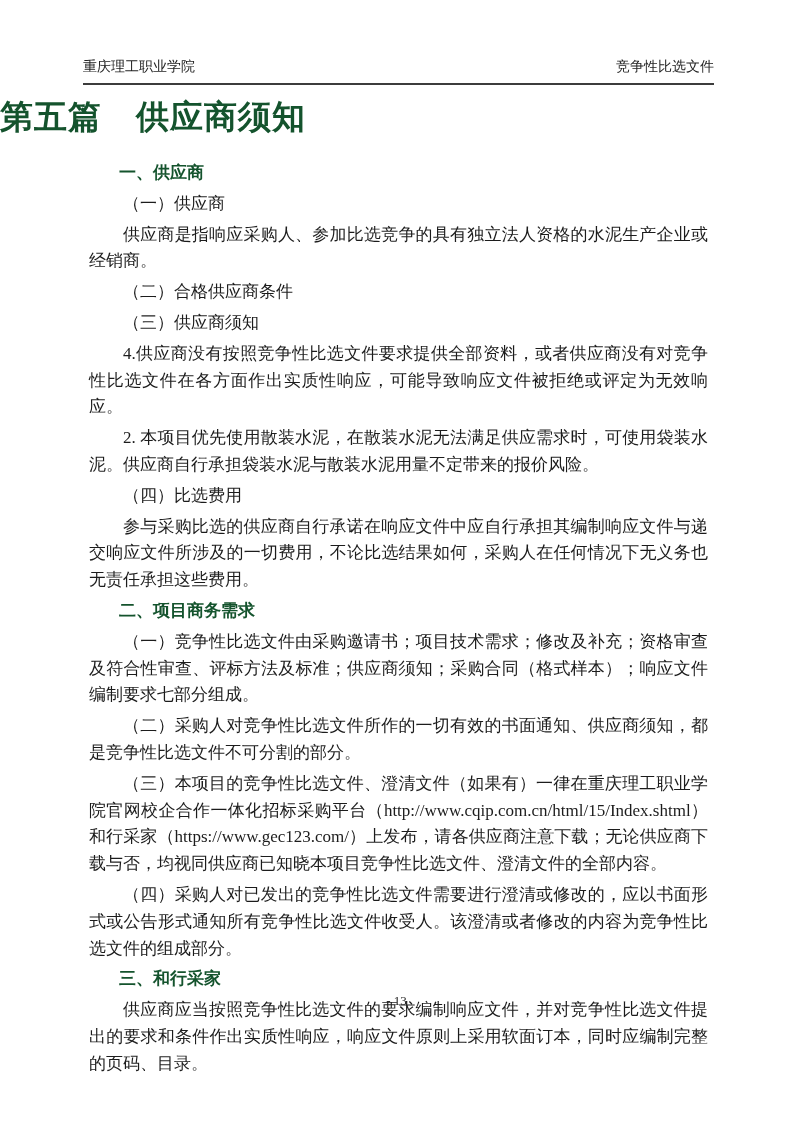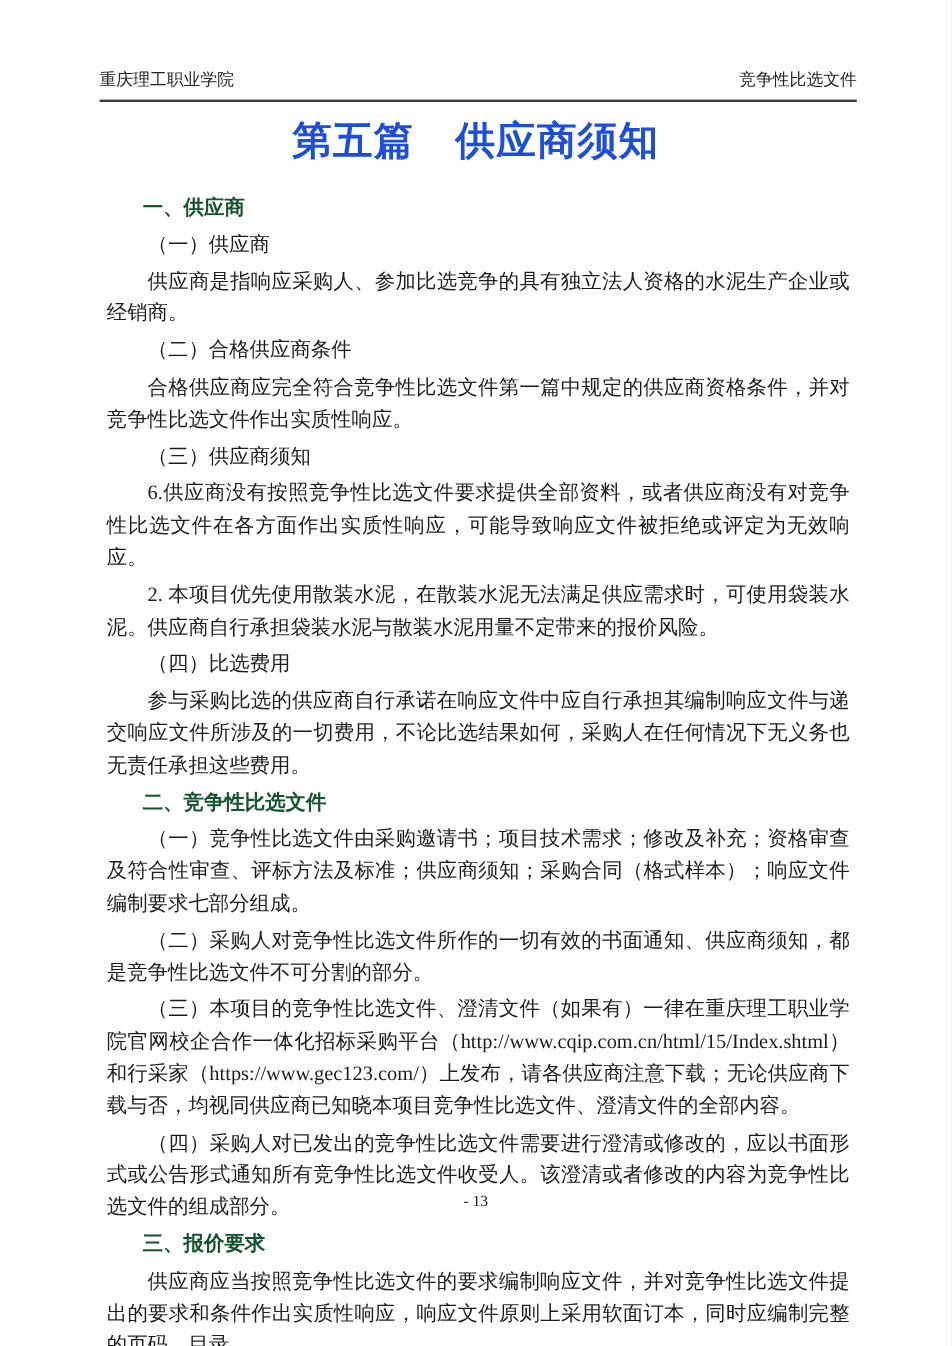--- a/index.html
+++ b/index.html
@@ -30,26 +30,26 @@
     line-height: 20px;
     color: #222222;
     padding-bottom: 7px;
     border-bottom: 2px solid #3c3c3c;
   }
   .doc-title {
     position: absolute;
     top: 94px;
     left: 0;
     width: 793px;
-    text-align: center;
+    text-align: left;
     font-family: "Liberation Sans", "DejaVu Sans", sans-serif;
     font-weight: bold;
     font-size: 33px;
     line-height: 46px;
-    color: #1d4ed8;
+    color: #14532d;
     letter-spacing: 1px;
   }
   .content {
     position: absolute;
     top: 160px;
     left: 85px;
     width: 627px;
     font-size: 17px;
     line-height: 26.8px;
     text-align: justify;
@@ -91,30 +91,29 @@
     <span>竞争性比选文件</span>
   </div>
 
   <div class="doc-title">第五篇　供应商须知</div>
 
   <div class="content">
     <p class="sec-heading">一、供应商</p>
     <p>（一）供应商</p>
     <p>供应商是指响应采购人、参加比选竞争的具有独立法人资格的水泥生产企业或经销商。</p>
     <p>（二）合格供应商条件</p>
-    <p>合格供应商应完全符合竞争性比选文件第一篇中规定的供应商资格条件，并对竞争性比选文件作出实质性响应。</p>
     <p>（三）供应商须知</p>
-    <p>6.供应商没有按照竞争性比选文件要求提供全部资料，或者供应商没有对竞争性比选文件在各方面作出实质性响应，可能导致响应文件被拒绝或评定为无效响应。</p>
+    <p>4.供应商没有按照竞争性比选文件要求提供全部资料，或者供应商没有对竞争性比选文件在各方面作出实质性响应，可能导致响应文件被拒绝或评定为无效响应。</p>
     <p>2. 本项目优先使用散装水泥，在散装水泥无法满足供应需求时，可使用袋装水泥。供应商自行承担袋装水泥与散装水泥用量不定带来的报价风险。</p>
     <p>（四）比选费用</p>
     <p>参与采购比选的供应商自行承诺在响应文件中应自行承担其编制响应文件与递交响应文件所涉及的一切费用，不论比选结果如何，采购人在任何情况下无义务也无责任承担这些费用。</p>
-    <p class="sec-heading">二、竞争性比选文件</p>
+    <p class="sec-heading">二、项目商务需求</p>
     <p>（一）竞争性比选文件由采购邀请书；项目技术需求；修改及补充；资格审查及符合性审查、评标方法及标准；供应商须知；采购合同（格式样本）；响应文件编制要求七部分组成。</p>
     <p>（二）采购人对竞争性比选文件所作的一切有效的书面通知、供应商须知，都是竞争性比选文件不可分割的部分。</p>
     <p>（三）本项目的竞争性比选文件、澄清文件（如果有）一律在重庆理工职业学院官网校企合作一体化招标采购平台（http://www.cqip.com.cn/html/15/Index.shtml）和行采家（https://www.gec123.com/）上发布，请各供应商注意下载；无论供应商下载与否，均视同供应商已知晓本项目竞争性比选文件、澄清文件的全部内容。</p>
     <p>（四）采购人对已发出的竞争性比选文件需要进行澄清或修改的，应以书面形式或公告形式通知所有竞争性比选文件收受人。该澄清或者修改的内容为竞争性比选文件的组成部分。</p>
-    <p class="sec-heading">三、报价要求</p>
+    <p class="sec-heading">三、和行采家</p>
     <p>供应商应当按照竞争性比选文件的要求编制响应文件，并对竞争性比选文件提出的要求和条件作出实质性响应，响应文件原则上采用软面订本，同时应编制完整的页码、目录。</p>
   </div>
 
   <div class="page-footer">- 13</div>
 
 </div>
 
 </body></html>

